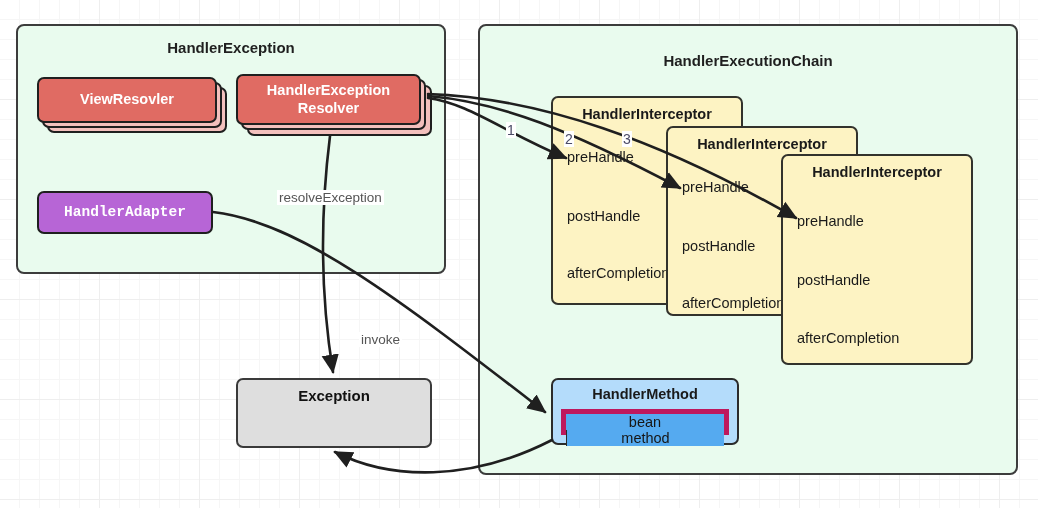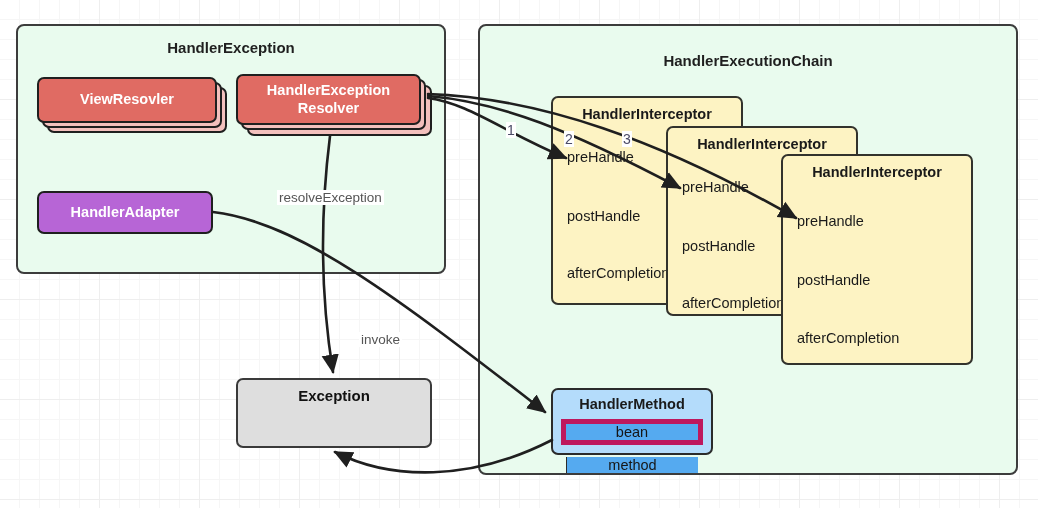--- a/index.html
+++ b/index.html
@@ -136,21 +136,21 @@
   .hm-cell {
     flex: 1 1 50%;
     background: #55aaf0;
     display: flex;
     align-items: center;
     justify-content: center;
     font-size: 14.5px;
     color: #161616;
     box-sizing: border-box;
   }
-  .hm-cell + .hm-cell { border-left: 1px solid #2b2b2b; margin-top: 17px; }
+  .hm-cell + .hm-cell { border-left: 1px solid #2b2b2b; }
 
   
   .exception-card {
     background: #dedede;
     border: 2px solid #3a3a3a;
     border-radius: 7px;
     box-sizing: border-box;
   }
   .exception-title {
     position: absolute;
@@ -207,21 +207,21 @@
 
   <div class="stack-wrap" style="left:236px; top:74px; width:196px; height:62px;">
     <div class="stack-shadow" style="left:11px; top:11px; width:185px; height:51px;"></div>
     <div class="stack-shadow" style="left:5px; top:5px; width:185px; height:51px;"></div>
     <div class="stack-front red-front" style="width:185px; height:51px;">
       <span class="lbl">HandlerException
 Resolver</span>
     </div>
   </div>
 
-  <div class="flat-box purple" style="left:37px; top:191px; width:176px; height:43px;">
+  <div class="flat-box purple" style="left:37px; top:191px; width:176px; height:43px;font-family:Liberation Mono, monospace;">
     <span class="lbl">HandlerAdapter</span>
   </div>
 
   <div class="node container" style="left:478px; top:24px; width:540px; height:451px;">
     <div class="container-title" style="top:26px;">HandlerExecutionChain</div>
   </div>
 
   <div class="node interceptor" style="left:551px; top:96px; width:192px; height:209px;">
     <div class="ic-title">HandlerInterceptor</div>
     <div class="ic-method" style="top:51px;">preHandle</div>
@@ -236,21 +236,21 @@
     <div class="ic-method" style="top:167px;">afterCompletion</div>
   </div>
 
   <div class="node interceptor" style="left:781px; top:154px; width:192px; height:211px;">
     <div class="ic-title">HandlerInterceptor</div>
     <div class="ic-method" style="top:57px;">preHandle</div>
     <div class="ic-method" style="top:116px;">postHandle</div>
     <div class="ic-method" style="top:174px;">afterCompletion</div>
   </div>
 
-  <div class="node hm-card" style="left:551px; top:388px; width:162px; height:67px;">
+  <div class="node hm-card" style="left:551px; top:378px; width:188px; height:67px;">
     <div class="hm-title">HandlerMethod</div>
     <div class="hm-row">
       <div class="hm-cell">bean</div>
       <div class="hm-cell">method</div>
     </div>
   </div>
 
   <div class="node exception-card" style="left:236px; top:378px; width:196px; height:70px;">
     <div class="exception-title">Exception</div>
   </div>

